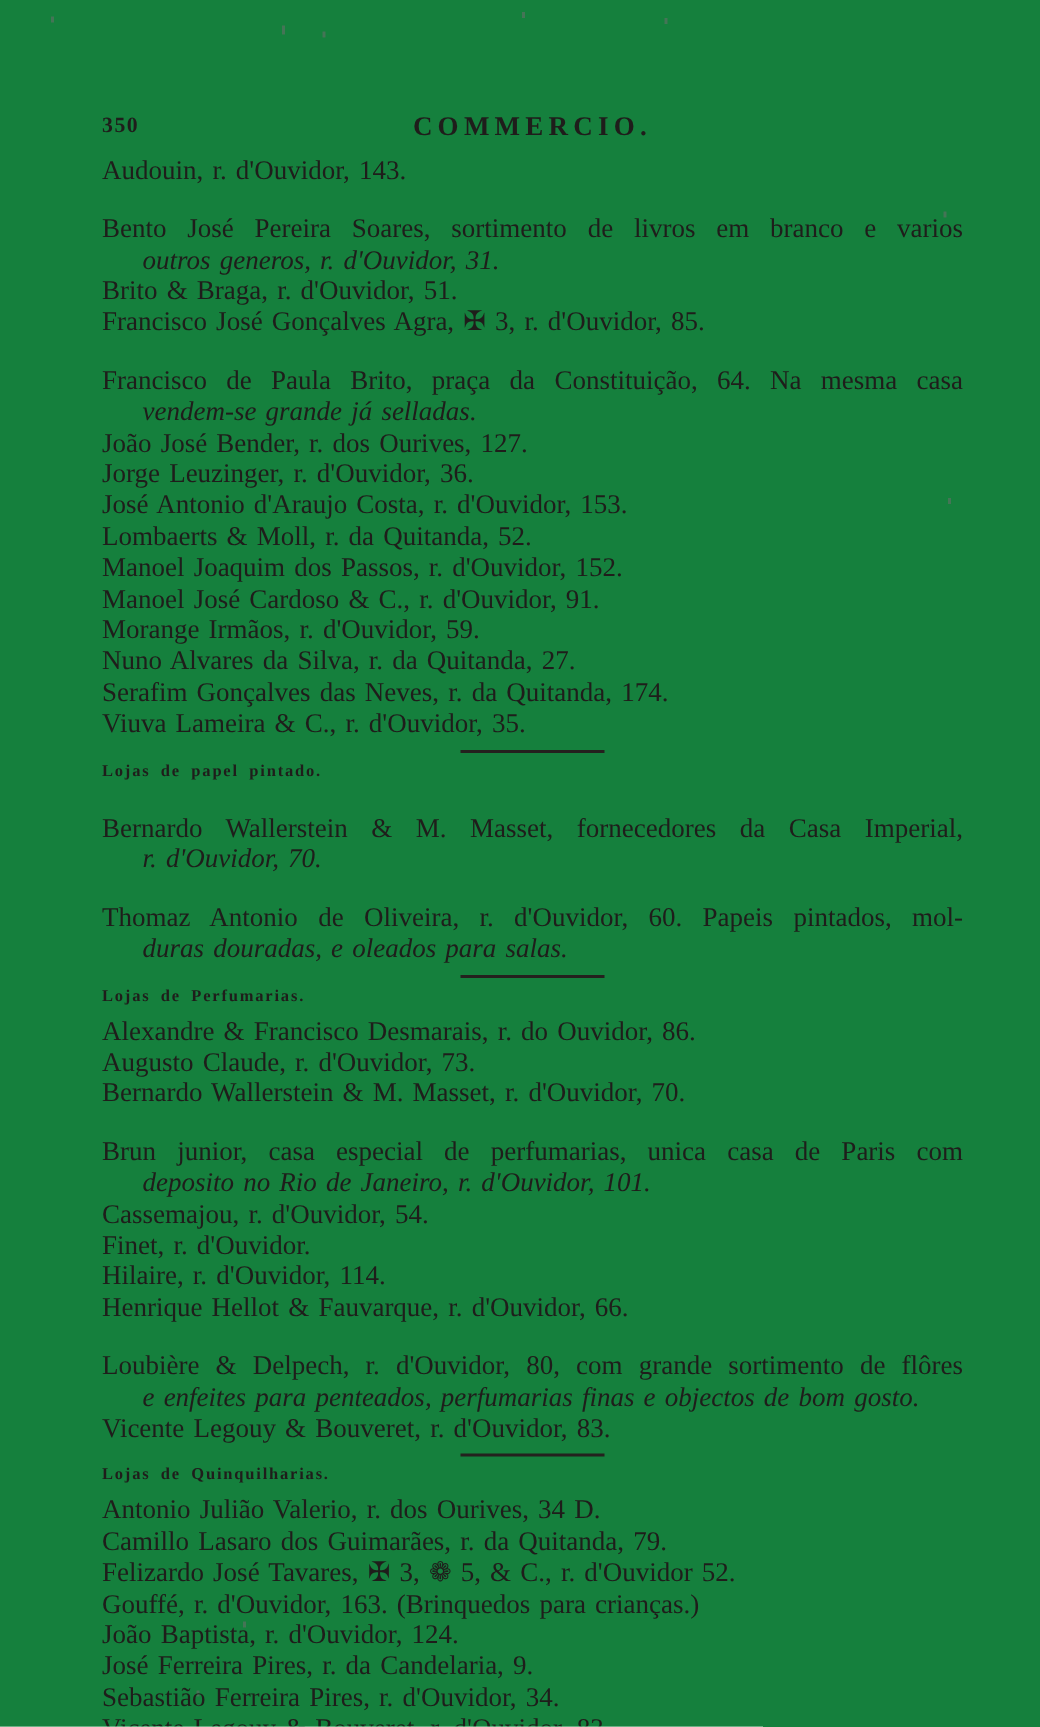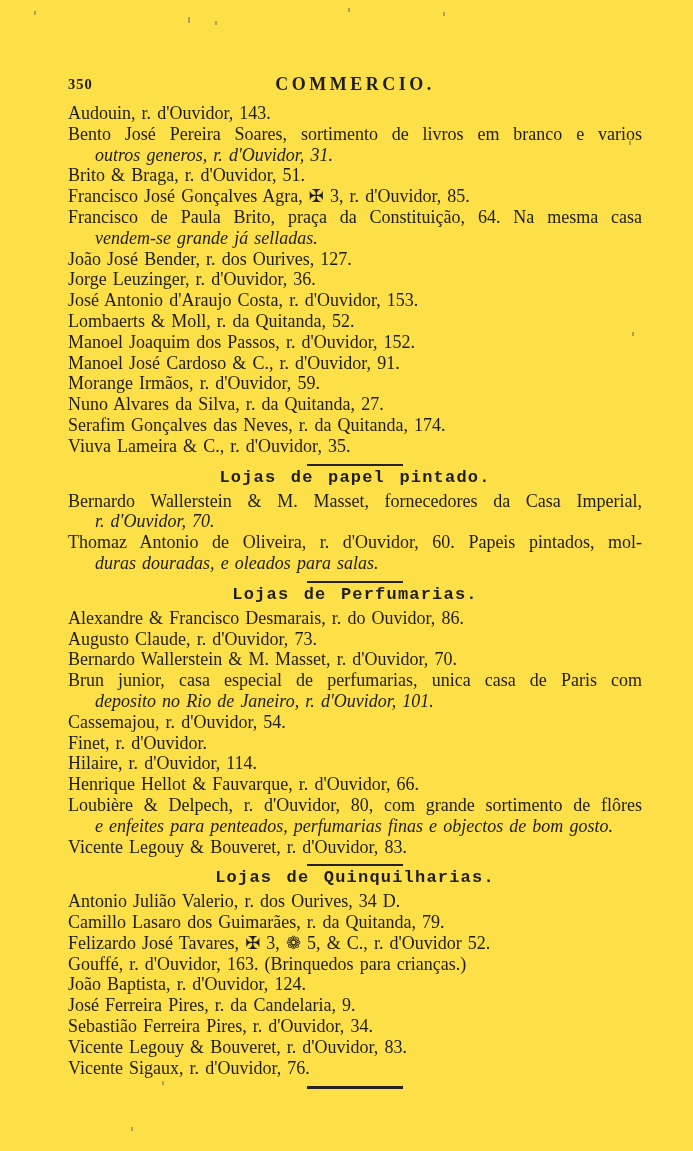--- a/index.html
+++ b/index.html
@@ -1,19 +1,19 @@
 <!DOCTYPE html>
 <html><head>
 <meta charset="utf-8">
 <style>
   html,body { margin:0; padding:0; }
   .page {
     position:relative;
     width:693px; height:1151px;
-    background:#fde047;
+    background:#15803d;
     color:#1f1d1b;
     font-family:"Liberation Serif","DejaVu Serif",serif;
     overflow:hidden;
   }
   .content {
     position:absolute; left:68px; top:74px; width:574px;
   }
   .header { position:relative; height:22px; margin-bottom:7px; }
   .page-number {
     position:absolute; left:0; top:2px;
@@ -21,30 +21,30 @@
   }
   .running-title {
     position:absolute; left:0; right:0; top:0;
     text-align:center; font-weight:bold; font-size:18px;
     letter-spacing:3.5px; word-spacing:2px;
   }
   .entry {
     font-size:18px; line-height:20.8px; word-spacing:1.6px;
   }
   .entry .line { white-space:normal; }
-  .entry .line.full { text-align:justify; text-align-last:justify; }
+  .entry .line.full { text-align:justify; text-align-last:justify;margin-top:18px; }
   .entry .line.cont { padding-left:27px;font-style:italic; }
   .rule {
     width:96px; margin:7px auto 2px auto;
     border-top:2px solid #24211e; height:0;
   }
   .heading {
-    text-align:center; font-weight:bold; font-size:17px;
+    text-align:left; font-weight:bold; font-size:11px;
     letter-spacing:1.2px; word-spacing:3px;
-    margin:0 0 3px 0; line-height:20px;font-family:Liberation Mono, monospace;
+    margin:0 0 3px 0; line-height:20px;
   }
   .end-rule {
     width:96px; margin:8px auto 0 28px; border-top:3px solid #24211e; height:0;
     margin-left:auto; margin-right:auto;
   }
   
   .speck { position:absolute; width:2px; height:4px; background:#6b6b6b; opacity:.55; }
   .speck:nth-of-type(1){ left:34px; top:11px; }
   .speck:nth-of-type(2){ left:188px; top:17px; height:6px; }
   .speck:nth-of-type(3){ left:215px; top:21px; }

